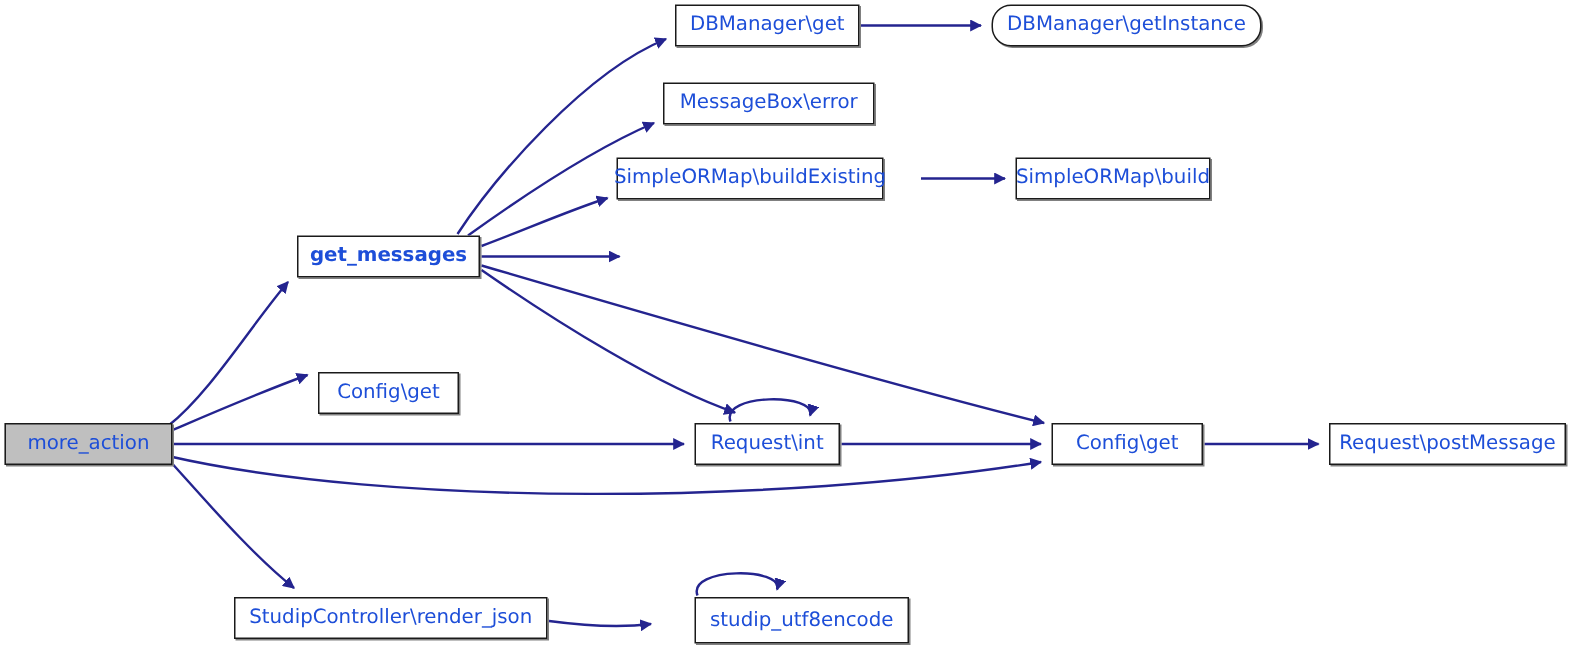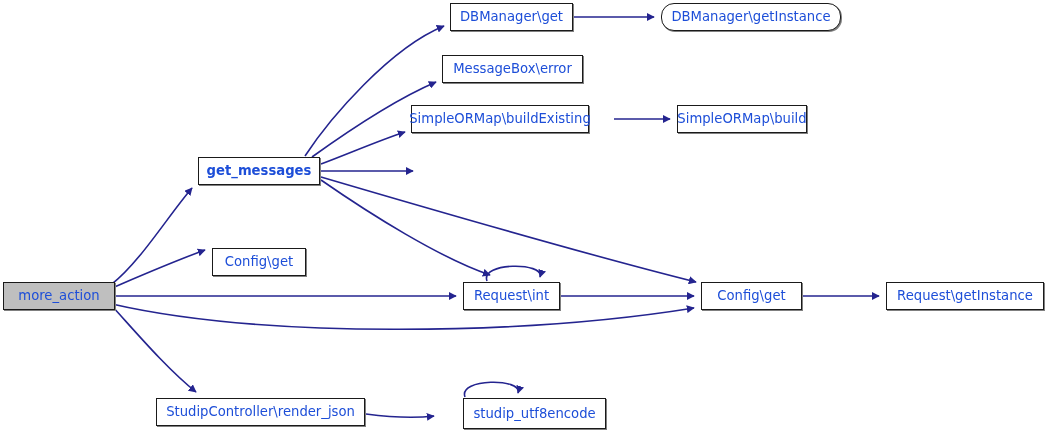--- a/index.html
+++ b/index.html
@@ -132,21 +132,21 @@
 
   <div class="node" style="left:463px; top:282px; width:97px; height:28px;">
     <span class="node-label">Request\int</span>
   </div>
 
   <div class="node" style="left:701px; top:282px; width:101px; height:28px;">
     <span class="node-label">Config\get</span>
   </div>
 
   <div class="node" style="left:886px; top:282px; width:158px; height:28px;">
-    <span class="node-label">Request\getInstance</span>
+    <span class="node-label">Request\postMessage</span>
   </div>
 
   <div class="node" style="left:156px; top:398px; width:209px; height:28px;">
     <span class="node-label">StudipController\render_json</span>
   </div>
 
   <div class="node" style="left:463px; top:398px; width:143px; height:31px;">
     <span class="node-label">studip_utf8encode</span>
   </div>
 

